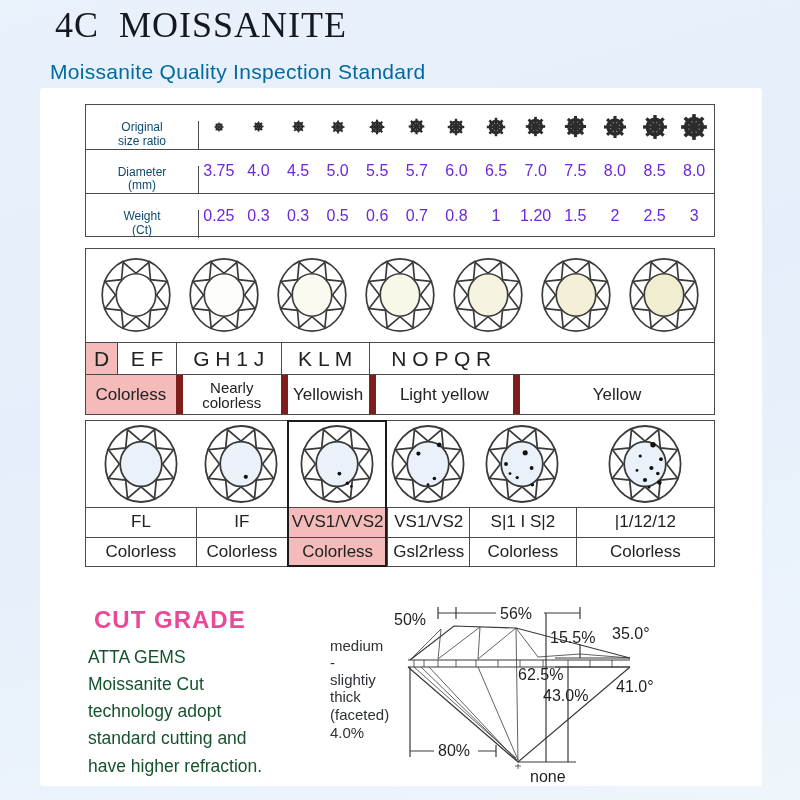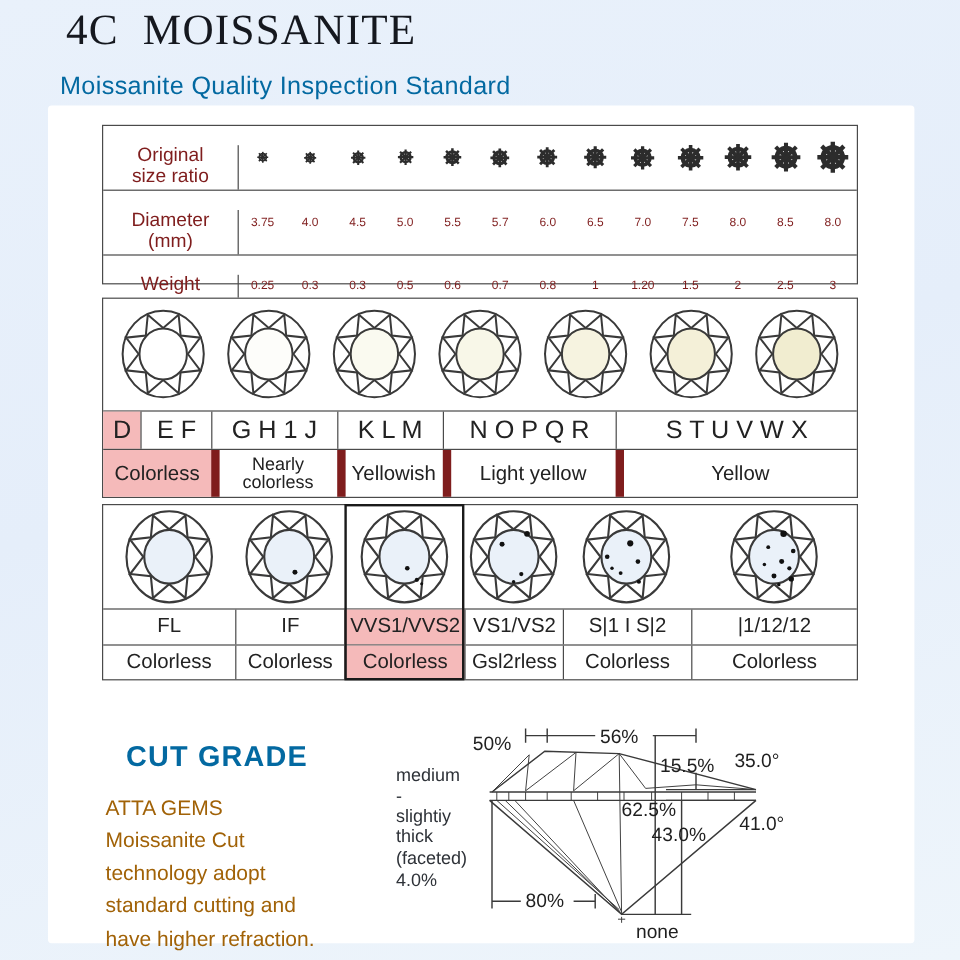--- a/index.html
+++ b/index.html
@@ -15,23 +15,23 @@
 
   
   .panel{position:absolute;left:85px;width:630px;border:1.5px solid #4a4a4a;background:#fff;box-sizing:border-box;}
   .pre{white-space:pre-line;}
 
   
   #size-table{top:104px;height:133px;display:flex;flex-direction:column;}
   .st-row{display:flex;flex:1;border-top:1px solid #4a4a4a;align-items:stretch;}
   .st-row:first-child{border-top:none;}
   .st-label{width:112px;border-right:1px solid #4a4a4a;display:flex;align-items:center;justify-content:center;
-            text-align:center;font-size:16px;line-height:1.15;color:#7f1d1d;margin-top:16px;}
+            text-align:center;font-size:12px;line-height:1.15;color:#0c4a6e;margin-top:16px;}
   .st-vals{flex:1;display:flex;}
-  .st-cell{flex:1;display:flex;align-items:center;justify-content:center;font-size:10px;color:#7f1d1d;}
+  .st-cell{flex:1;display:flex;align-items:center;justify-content:center;font-size:16px;color:#6d28d9;}
   .gem{color:#2c2c2c;display:block;}
 
   
   #color-chart{top:248px;height:167px;display:flex;flex-direction:column;}
   .cc-stones{height:94px;display:flex;align-items:center;justify-content:space-around;padding:0 6px;}
   .cc-letters{height:32px;display:flex;border-top:1px solid #4a4a4a;}
   .cc-lcell{display:flex;align-items:center;justify-content:space-around;font-size:21px;color:#222;
             border-left:1px solid #4a4a4a;box-sizing:border-box;}
   .cc-lcell:first-child{border-left:none;}
   .cc-cats{height:39px;display:flex;border-top:1px solid #4a4a4a;}
@@ -45,23 +45,23 @@
   .cl-stones{height:90px;display:flex;align-items:center;}
   .cl-slot{display:flex;align-items:center;justify-content:center;box-sizing:border-box;}
   .cl-row{height:39px;display:flex;border-top:1px solid #4a4a4a;}
   .cl-cell{display:flex;align-items:center;justify-content:center;font-size:17px;color:#222;
            border-left:1px solid #4a4a4a;box-sizing:border-box;}
   .cl-cell:first-child{border-left:none;}
   .vvs-box{position:absolute;left:32%;top:-1px;width:16%;height:calc(100% + 2px);
            border:2px solid #1a1a1a;box-sizing:border-box;pointer-events:none;}
 
   
-  .cut-head{position:absolute;left:88px;top:600px;font-size:24px;font-weight:bold;color:#0369a1;
-            letter-spacing:1px;margin:17px;text-align:center;}
-  .cut-text{position:absolute;left:88px;top:644px;width:210px;font-size:17.5px;line-height:1.55;color:#a16207;margin-top:16px;}
+  .cut-head{position:absolute;left:88px;top:600px;font-size:24px;font-weight:bold;color:#ec4899;
+            letter-spacing:1px;margin:6px;text-align:center;}
+  .cut-text{position:absolute;left:88px;top:644px;width:210px;font-size:17.5px;line-height:1.55;color:#14532d;}
   #cut-svg{position:absolute;left:328px;top:596px;}
   #cut-svg text{font-family:"Liberation Sans",sans-serif;font-size:16px;fill:#1f1f1f;}
   #cut-svg text.small{font-size:15px;fill:#2e3238;}
   #cut-svg .ln{stroke:#3a3a3a;stroke-width:1.2;fill:none;}
   #cut-svg .thin{stroke:#3a3a3a;stroke-width:.8;fill:none;}
 </style>
 </head>
 <body>
 
 <svg width="0" height="0" style="position:absolute" aria-hidden="true">
@@ -231,21 +231,20 @@
       <ellipse cx="50" cy="50" rx="27" ry="29" stroke="none" fill="#f1edd0"></ellipse>
         <use href="#brilliant"></use>
       </svg>
   </div>
   <div class="cc-letters">
     <div class="cc-lcell pink" style="width:5%">D</div>
     <div class="cc-lcell" style="width:9.3%;justify-content:space-evenly">E F</div>
     <div class="cc-lcell" style="width:16.7%">G H 1 J</div>
     <div class="cc-lcell" style="width:14%">K L M</div>
     <div class="cc-lcell" style="width:23%">N O P Q R</div>
-    <div class="cc-lcell" style="width:32%">S T U V W X</div>
   </div>
   <div class="cc-cats">
     <div class="cc-ccell pink pre" style="width:14.3%">Colorless</div>
     <div class="cc-ccell pre" style="width:16.7%;font-size:15px">Nearly
 colorless</div>
     <div class="cc-ccell pre" style="width:14%">Yellowish</div>
     <div class="cc-ccell pre" style="width:23%">Light yellow</div>
     <div class="cc-ccell pre" style="width:32%">Yellow</div>
   </div>
 </div>

